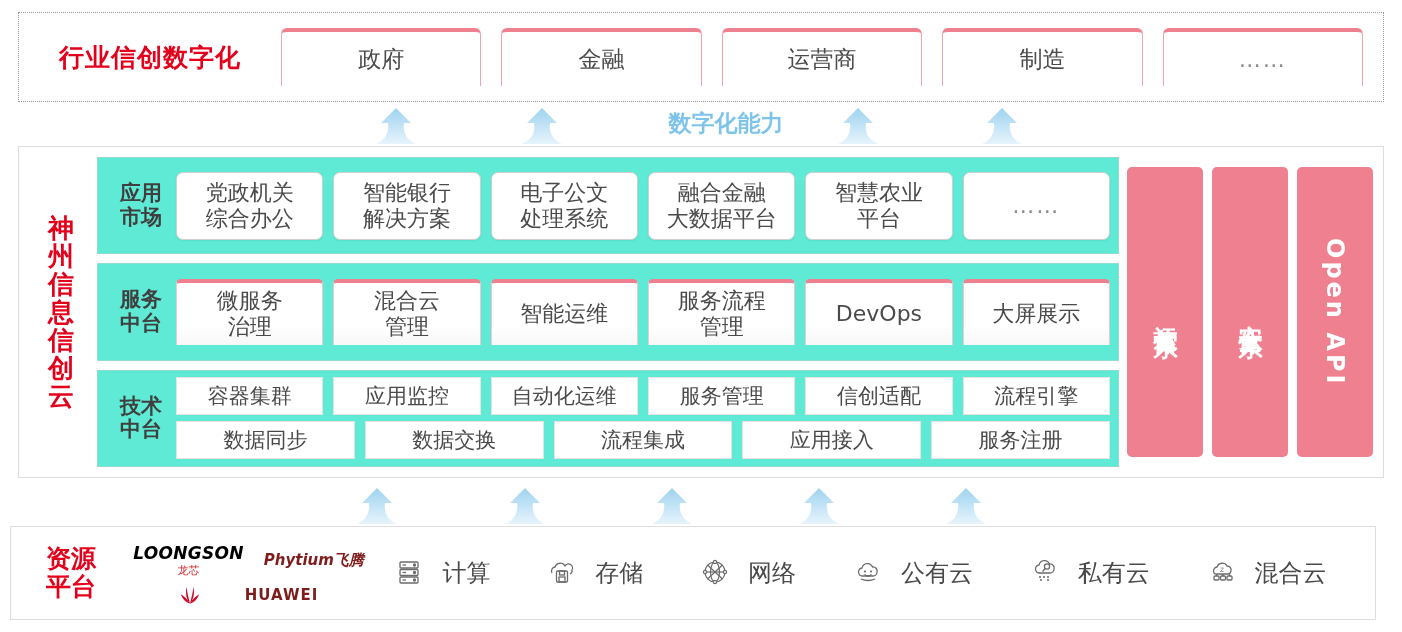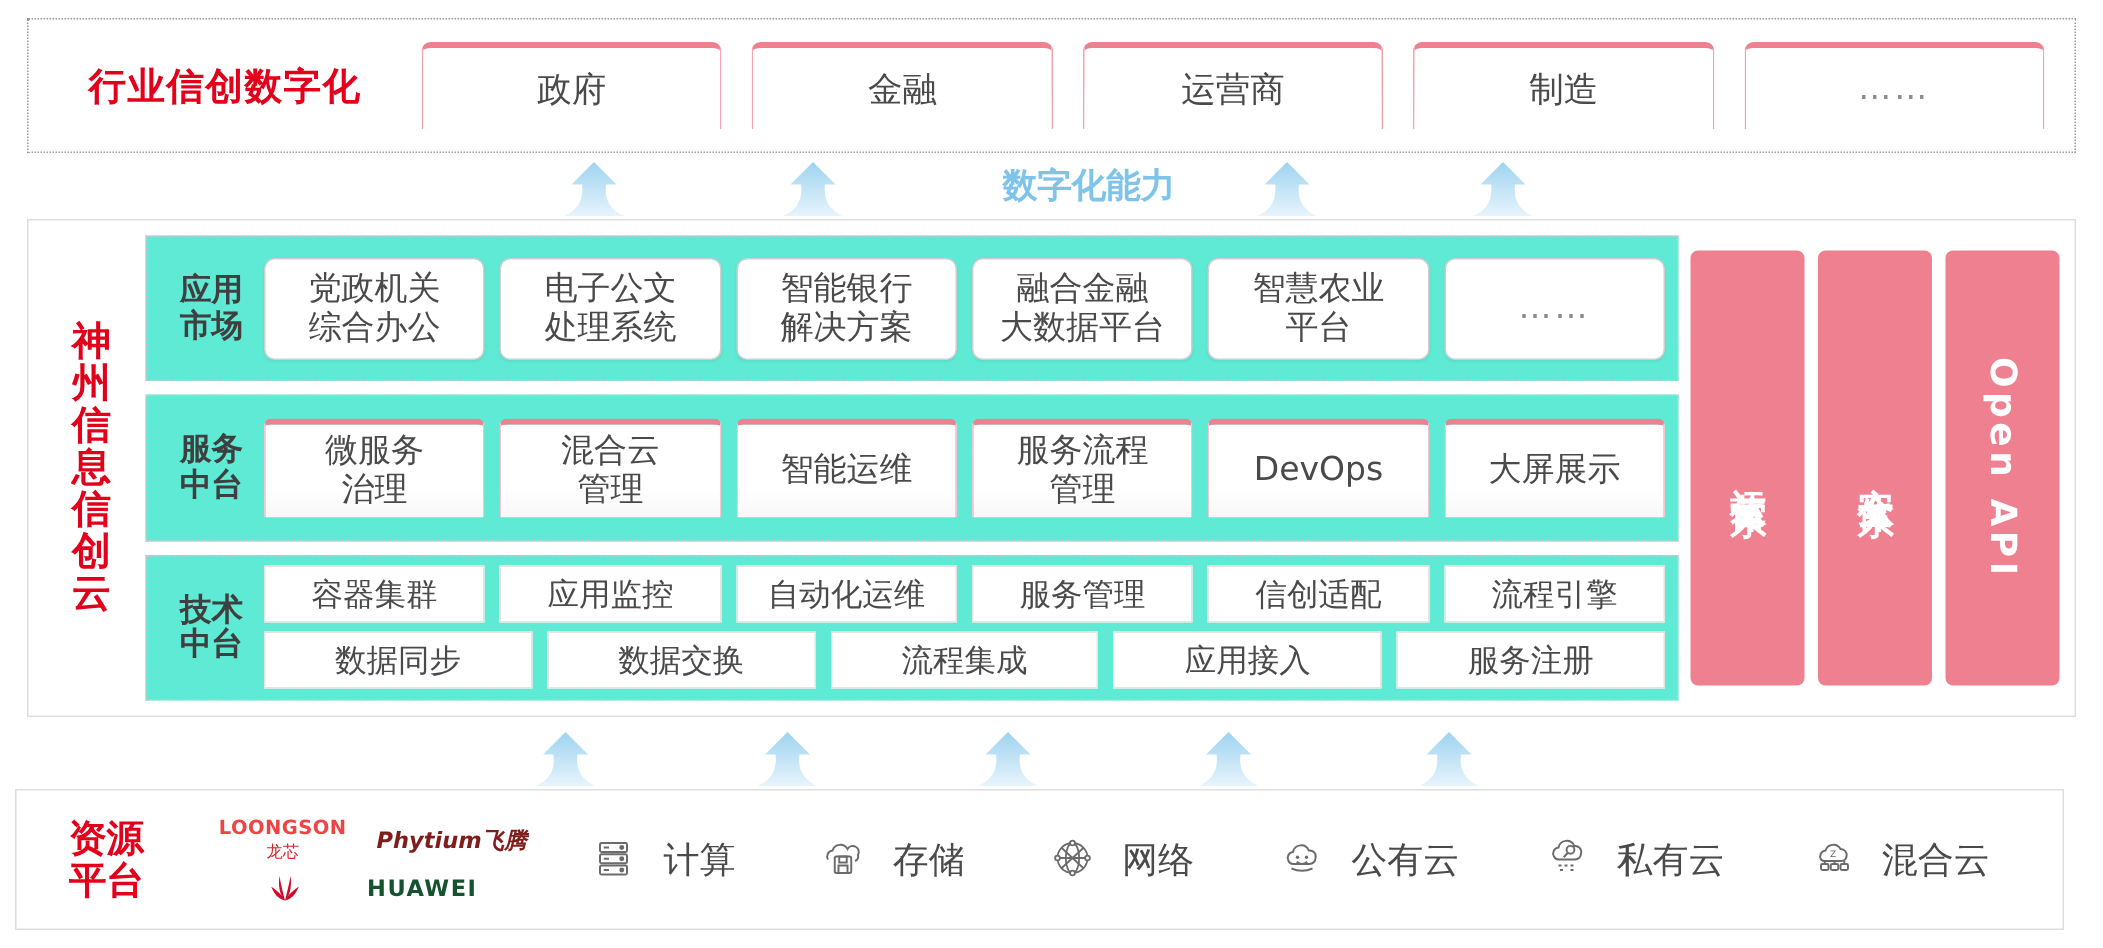--- a/index.html
+++ b/index.html
@@ -128,30 +128,30 @@
     width:120px; text-align:center; color:#e3001b; font-weight:bold;
     font-size:25px; line-height:1.12;
   }
   .logos{
     width:235px; display:flex; flex-direction:column; align-items:center;
     justify-content:center; gap:8px;
   }
   .logo-row{ display:flex; align-items:center; gap:20px; }
   .loongson{ text-align:center; }
   .loongson .en{
-    color:#ef4444; font-weight:bold; font-size:13px; 
+    color:#000000; font-weight:bold; font-size:17px; font-style:italic;
     letter-spacing:.3px;
   }
   .loongson .cn{ color:#d8232a; font-weight:normal; font-size:11px; }
   .phytium{
     color:#7f1d1d; font-weight:bold; font-size:15px; font-style:italic;
   }
   .huawei{ display:flex; align-items:center; gap:6px; }
   .huawei .mark{ width:22px; height:18px; }
-  .huawei .txt{ color:#14532d; font-weight:bold; font-size:15px; letter-spacing:1px;margin-left:38px; }
+  .huawei .txt{ color:#7f1d1d; font-weight:bold; font-size:15px; letter-spacing:1px;margin-left:38px; }
 
   .res-items{ flex:1; display:flex; align-items:center; justify-content:space-around; padding-right:20px; }
   .res-item{ display:flex; align-items:flex-start; gap:18px; }
   .res-item .ico{ width:30px; height:30px; flex:0 0 30px; }
   .res-item .lbl{ font-size:24px; color:#4a4a4a; }
 </style>
 </head>
 <body>
 
 <div class="page">
@@ -218,28 +218,28 @@
           </div>
           <div class="row-cells">
             <div class="cell-app">
               <div>
                   <div>党政机关</div>
                   <div>综合办公</div>
                 </div>
             </div>
             <div class="cell-app">
               <div>
+                  <div>智能银行</div>
+                  <div>解决方案</div>
+                </div>
+            </div>
+            <div class="cell-app">
+              <div>
                   <div>电子公文</div>
                   <div>处理系统</div>
-                </div>
-            </div>
-            <div class="cell-app">
-              <div>
-                  <div>智能银行</div>
-                  <div>解决方案</div>
                 </div>
             </div>
             <div class="cell-app">
               <div>
                   <div>融合金融</div>
                   <div>大数据平台</div>
                 </div>
             </div>
             <div class="cell-app">
               <div>

